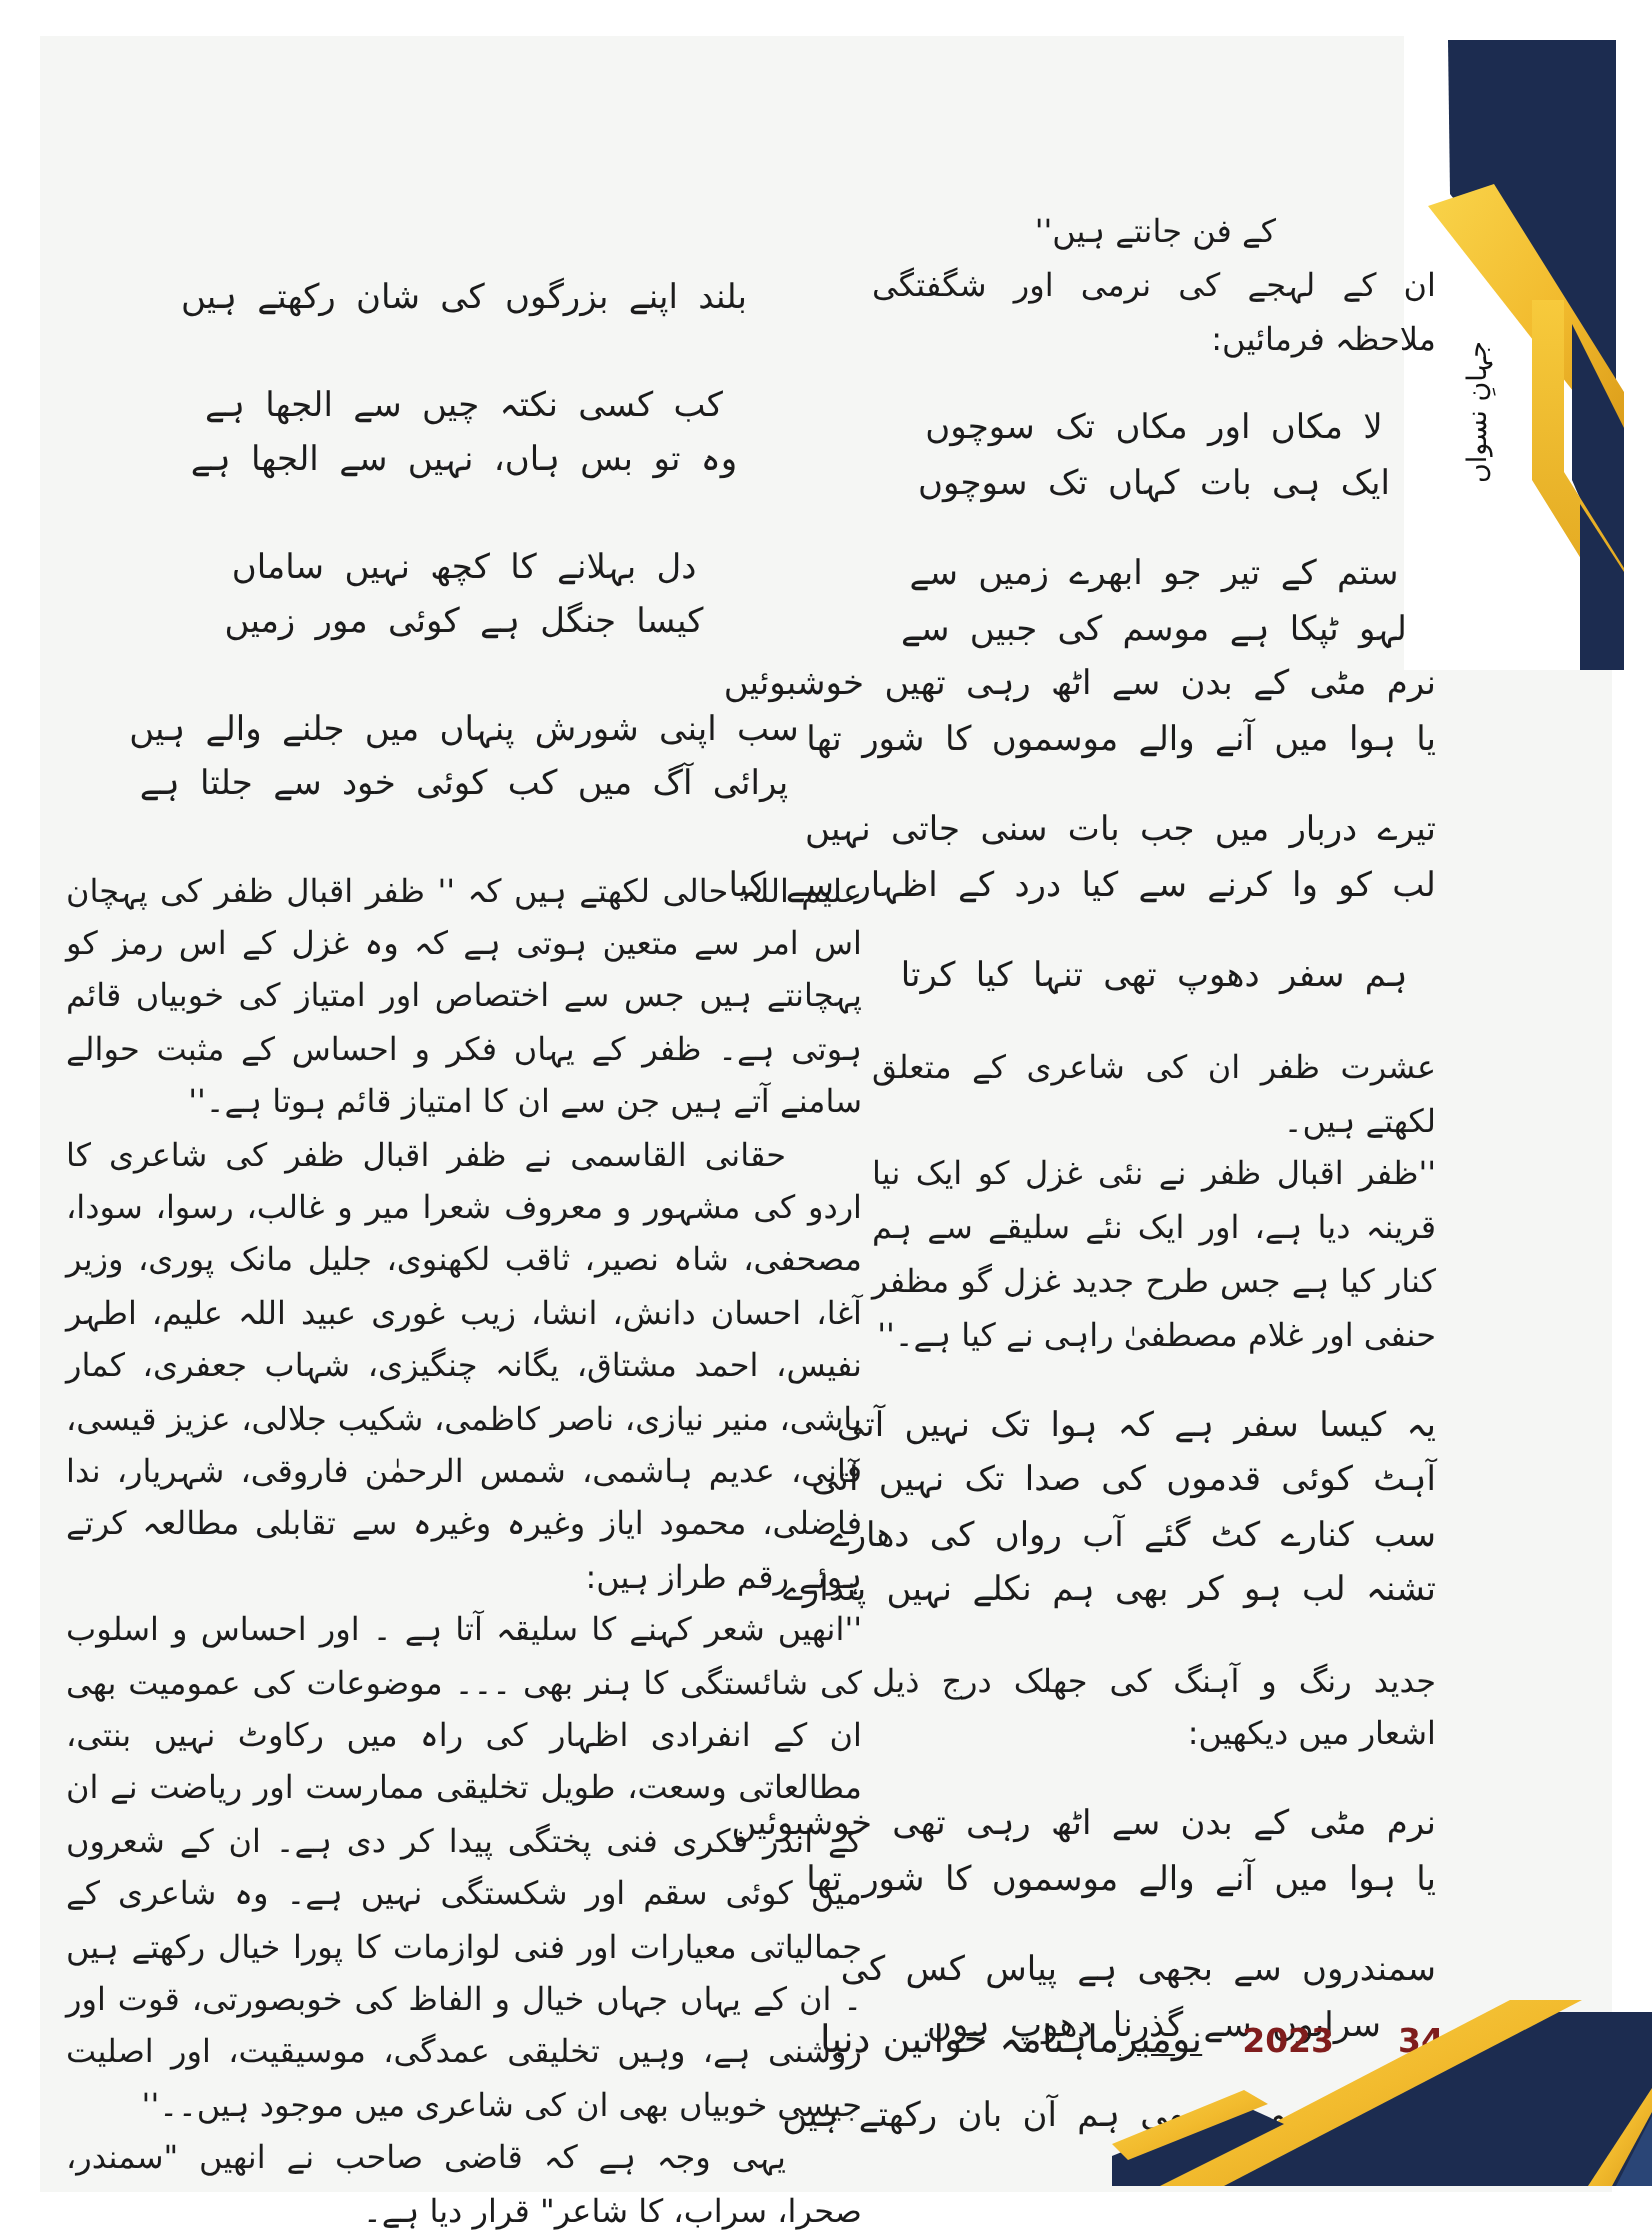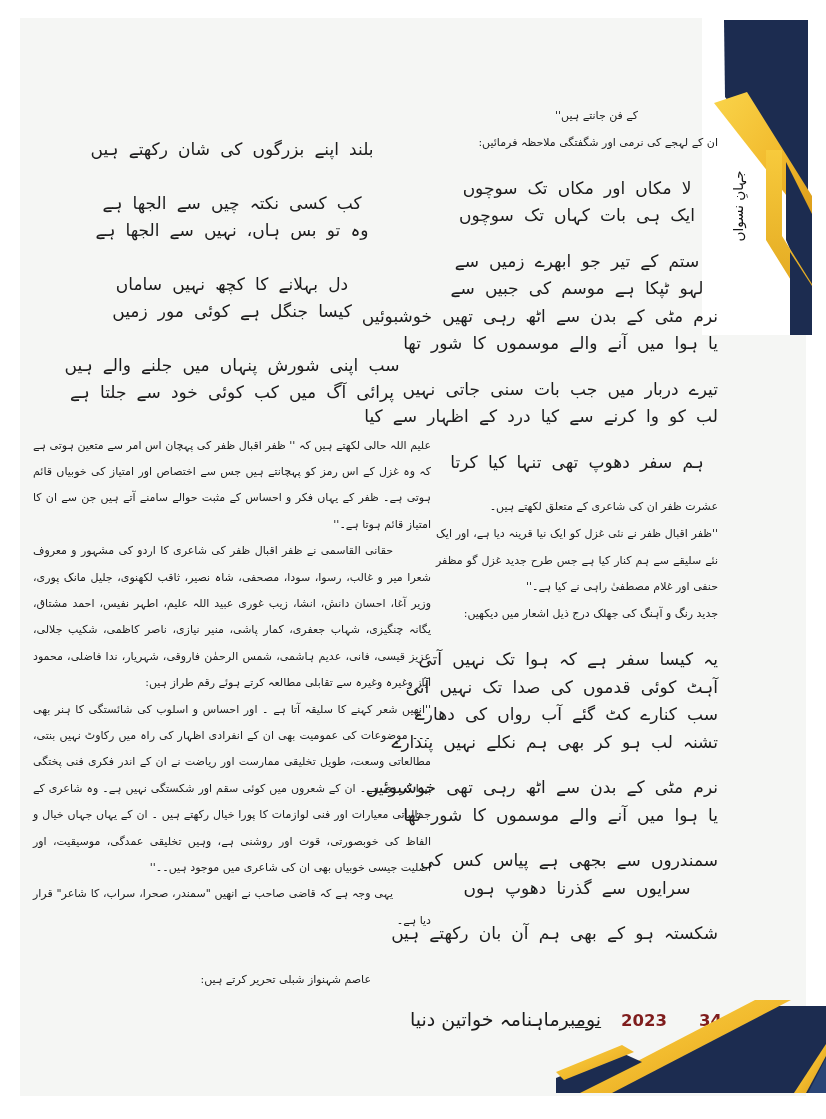--- a/index.html
+++ b/index.html
@@ -19,21 +19,21 @@
   #col-left{left:33px;top:110px;width:398px;}
   .block{margin:0;}
   .block.verse{margin:18px 0;}
   #col-left .block.verse{margin:26px 0;}
   .col .block:first-child{margin-top:0;}
   .vline{
     line-height:27.5px;font-size:17px;text-align:center;
     word-spacing:0.28em;white-space:nowrap;
   }
   .prose{
-    font-size:11px;line-height:26.4px;text-align:justify;
+    font-size:16px;line-height:26.4px;text-align:justify;
   }
   #col-right .prose{line-height:26.8px;}
   .indent-1{text-indent:38px;}
   .indent-2{text-indent:80px;}
   .indent-3{text-indent:60px;margin-top:33px;}
   
   #masthead{
     position:absolute;left:696px;top:194px;width:92px;height:24px;
     transform:rotate(-90deg);
     direction:rtl;text-align:center;
@@ -98,27 +98,27 @@
     </div>
     <div class="block verse">
       <div class="vline">تیرے دربار میں جب بات سنی جاتی نہیں</div>
       <div class="vline">لب کو وا کرنے سے کیا درد کے اظہار سے کیا</div>
     </div>
     <div class="block verse">
       <div class="vline">ہم سفر دھوپ تھی تنہا کیا کرتا</div>
     </div>
     <div class="block prose">عشرت ظفر ان کی شاعری کے متعلق لکھتے ہیں۔</div>
     <div class="block prose">''ظفر اقبال ظفر نے نئی غزل کو ایک نیا قرینہ دیا ہے، اور ایک نئے سلیقے سے ہم کنار کیا ہے جس طرح جدید غزل گو مظفر حنفی اور غلام مصطفیٰ راہی نے کیا ہے۔''</div>
-    <div class="block prose">جدید رنگ و آہنگ کی جھلک درج ذیل اشعار میں دیکھیں:</div>
     <div class="block verse">
       <div class="vline">یہ کیسا سفر ہے کہ ہوا تک نہیں آتی</div>
       <div class="vline">آہٹ کوئی قدموں کی صدا تک نہیں آتی</div>
       <div class="vline">سب کنارے کٹ گئے آب رواں کی دھارے</div>
       <div class="vline">تشنہ لب ہو کر بھی ہم نکلے نہیں پندارے</div>
     </div>
+    <div class="block prose">جدید رنگ و آہنگ کی جھلک درج ذیل اشعار میں دیکھیں:</div>
     <div class="block verse">
       <div class="vline">نرم مٹی کے بدن سے اٹھ رہی تھی خوشبوئیں</div>
       <div class="vline">یا ہوا میں آنے والے موسموں کا شور تھا</div>
     </div>
     <div class="block verse">
       <div class="vline">سمندروں سے بجھی ہے پیاس کس کی</div>
       <div class="vline">سرایوں سے گذرنا دھوپ ہوں</div>
     </div>
     <div class="block verse">
       <div class="vline">شکستہ ہو کے بھی ہم آن بان رکھتے ہیں</div>

